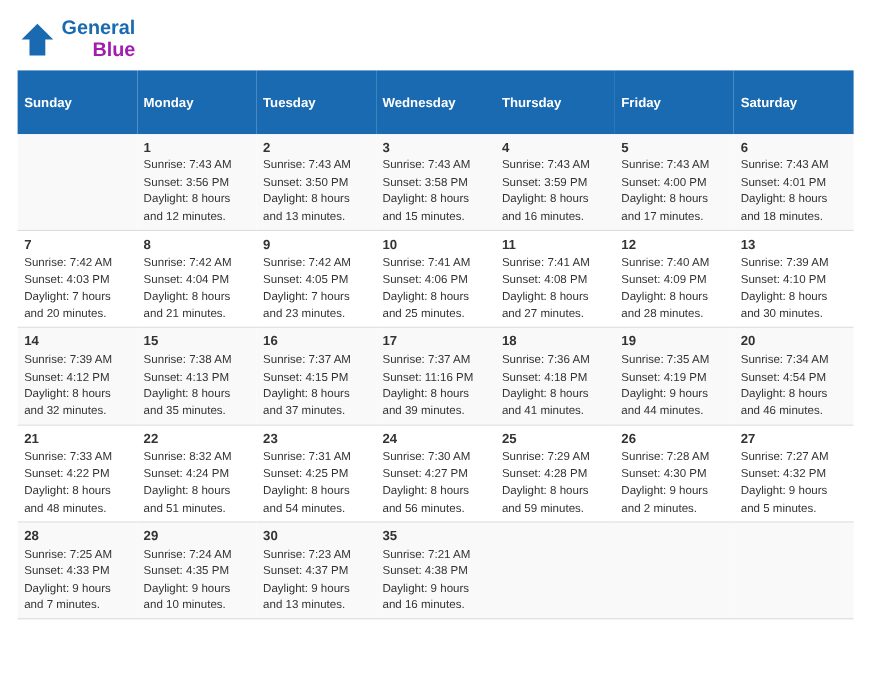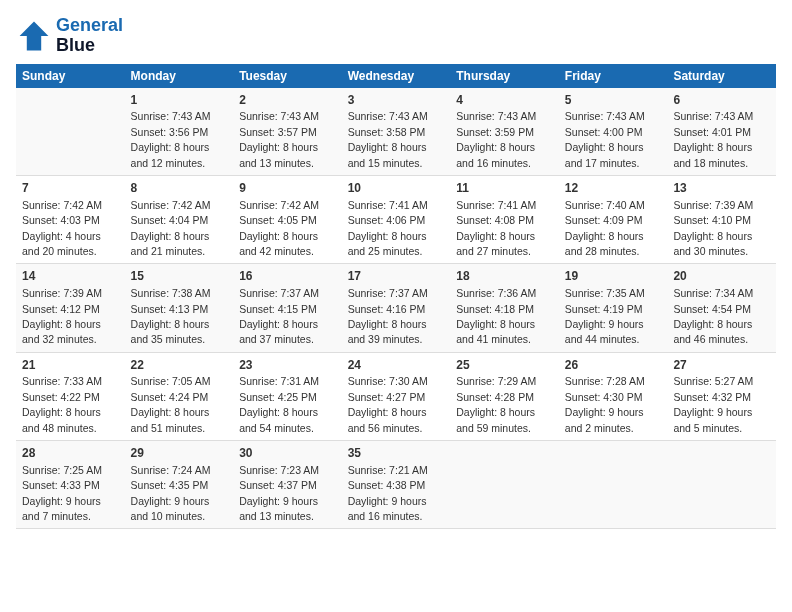--- a/index.html
+++ b/index.html
@@ -19,20 +19,21 @@
     }
     .header {
       display: flex;
       align-items: flex-start;
       justify-content: space-between;
       margin-bottom: 8px;
     }
     .logo {
       display: flex;
       align-items: center;
+      text-align: right;
     }
     .logo-text {
       font-size: 18px;
       font-weight: bold;
       color: #333;
       line-height: 1.1;
     }
     .logo-text span {
       color: #1a6ab1;
     }
@@ -54,21 +55,21 @@
       color: #555;
     }
     table {
       width: 100%;
       border-collapse: collapse;
       font-size: 11px;
     }
     thead tr th {
       background-color: #1a6ab1;
       color: #fff;
-      padding: 5px 6px;
+      padding: 22px 6px;
       text-align: left;
       font-size: 12px;
       font-weight: bold;
     }
     tbody tr {
       border-bottom: 1px solid #ddd;
     }
     tbody tr:nth-child(odd) {
       background-color: #f9f9f9;
     }
@@ -98,21 +99,21 @@
 
 <div class="page">
   <div class="header">
     <div class="logo">
       <svg class="logo-icon" viewBox="0 0 40 40">
         <polygon points="20,4 36,20 28,20 28,36 12,36 12,20 4,20" fill="#1a6ab1"></polygon>
         <polygon points="24,4 36,16 30,10" fill="#4a9fd4"></polygon>
       </svg>
       <div class="logo-text">
         <div><span>General</span></div>
-        <div style="color:#0f172a">Blue</div>
+        <div style="color:#a21caf">Blue</div>
       </div>
     </div>
     <div class="title-block">
       <div class="main-title"></div>
       <div class="subtitle"></div>
     </div>
   </div>
 
   <table>
     <thead>
@@ -123,52 +124,52 @@
           <th>Wednesday</th>
           <th>Thursday</th>
           <th>Friday</th>
           <th>Saturday</th>
         </tr>
     </thead>
     <tbody id="calendar-body">
     <tr>
           <td></td>
           <td><span class="day-num">1</span><span class="cell-text">Sunrise: 7:43 AM</span><br><span class="cell-text">Sunset: 3:56 PM</span><br><span class="cell-text">Daylight: 8 hours and 12 minutes.</span></td>
-          <td><span class="day-num">2</span><span class="cell-text">Sunrise: 7:43 AM</span><br><span class="cell-text">Sunset: 3:57 PM</span><br><span class="cell-text">Daylight: 8 hours and 13 minutes.</span></td>
+          <td><span class="day-num">2</span><span class="cell-text">Sunrise: 7:43 AM</span><br><span class="cell-text">Sunset: 3:50 PM</span><br><span class="cell-text">Daylight: 8 hours and 13 minutes.</span></td>
           <td><span class="day-num">3</span><span class="cell-text">Sunrise: 7:43 AM</span><br><span class="cell-text">Sunset: 3:58 PM</span><br><span class="cell-text">Daylight: 8 hours and 15 minutes.</span></td>
           <td><span class="day-num">4</span><span class="cell-text">Sunrise: 7:43 AM</span><br><span class="cell-text">Sunset: 3:59 PM</span><br><span class="cell-text">Daylight: 8 hours and 16 minutes.</span></td>
           <td><span class="day-num">5</span><span class="cell-text">Sunrise: 7:43 AM</span><br><span class="cell-text">Sunset: 4:00 PM</span><br><span class="cell-text">Daylight: 8 hours and 17 minutes.</span></td>
           <td><span class="day-num">6</span><span class="cell-text">Sunrise: 7:43 AM</span><br><span class="cell-text">Sunset: 4:01 PM</span><br><span class="cell-text">Daylight: 8 hours and 18 minutes.</span></td>
         </tr>
         <tr>
-          <td><span class="day-num">7</span><span class="cell-text">Sunrise: 7:42 AM</span><br><span class="cell-text">Sunset: 4:03 PM</span><br><span class="cell-text">Daylight: 4 hours and 20 minutes.</span></td>
+          <td><span class="day-num">7</span><span class="cell-text">Sunrise: 7:42 AM</span><br><span class="cell-text">Sunset: 4:03 PM</span><br><span class="cell-text">Daylight: 7 hours and 20 minutes.</span></td>
           <td><span class="day-num">8</span><span class="cell-text">Sunrise: 7:42 AM</span><br><span class="cell-text">Sunset: 4:04 PM</span><br><span class="cell-text">Daylight: 8 hours and 21 minutes.</span></td>
-          <td><span class="day-num">9</span><span class="cell-text">Sunrise: 7:42 AM</span><br><span class="cell-text">Sunset: 4:05 PM</span><br><span class="cell-text">Daylight: 8 hours and 42 minutes.</span></td>
+          <td><span class="day-num">9</span><span class="cell-text">Sunrise: 7:42 AM</span><br><span class="cell-text">Sunset: 4:05 PM</span><br><span class="cell-text">Daylight: 7 hours and 23 minutes.</span></td>
           <td><span class="day-num">10</span><span class="cell-text">Sunrise: 7:41 AM</span><br><span class="cell-text">Sunset: 4:06 PM</span><br><span class="cell-text">Daylight: 8 hours and 25 minutes.</span></td>
           <td><span class="day-num">11</span><span class="cell-text">Sunrise: 7:41 AM</span><br><span class="cell-text">Sunset: 4:08 PM</span><br><span class="cell-text">Daylight: 8 hours and 27 minutes.</span></td>
           <td><span class="day-num">12</span><span class="cell-text">Sunrise: 7:40 AM</span><br><span class="cell-text">Sunset: 4:09 PM</span><br><span class="cell-text">Daylight: 8 hours and 28 minutes.</span></td>
           <td><span class="day-num">13</span><span class="cell-text">Sunrise: 7:39 AM</span><br><span class="cell-text">Sunset: 4:10 PM</span><br><span class="cell-text">Daylight: 8 hours and 30 minutes.</span></td>
         </tr>
         <tr>
           <td><span class="day-num">14</span><span class="cell-text">Sunrise: 7:39 AM</span><br><span class="cell-text">Sunset: 4:12 PM</span><br><span class="cell-text">Daylight: 8 hours and 32 minutes.</span></td>
           <td><span class="day-num">15</span><span class="cell-text">Sunrise: 7:38 AM</span><br><span class="cell-text">Sunset: 4:13 PM</span><br><span class="cell-text">Daylight: 8 hours and 35 minutes.</span></td>
           <td><span class="day-num">16</span><span class="cell-text">Sunrise: 7:37 AM</span><br><span class="cell-text">Sunset: 4:15 PM</span><br><span class="cell-text">Daylight: 8 hours and 37 minutes.</span></td>
-          <td><span class="day-num">17</span><span class="cell-text">Sunrise: 7:37 AM</span><br><span class="cell-text">Sunset: 4:16 PM</span><br><span class="cell-text">Daylight: 8 hours and 39 minutes.</span></td>
+          <td><span class="day-num">17</span><span class="cell-text">Sunrise: 7:37 AM</span><br><span class="cell-text">Sunset: 11:16 PM</span><br><span class="cell-text">Daylight: 8 hours and 39 minutes.</span></td>
           <td><span class="day-num">18</span><span class="cell-text">Sunrise: 7:36 AM</span><br><span class="cell-text">Sunset: 4:18 PM</span><br><span class="cell-text">Daylight: 8 hours and 41 minutes.</span></td>
           <td><span class="day-num">19</span><span class="cell-text">Sunrise: 7:35 AM</span><br><span class="cell-text">Sunset: 4:19 PM</span><br><span class="cell-text">Daylight: 9 hours and 44 minutes.</span></td>
           <td><span class="day-num">20</span><span class="cell-text">Sunrise: 7:34 AM</span><br><span class="cell-text">Sunset: 4:54 PM</span><br><span class="cell-text">Daylight: 8 hours and 46 minutes.</span></td>
         </tr>
         <tr>
           <td><span class="day-num">21</span><span class="cell-text">Sunrise: 7:33 AM</span><br><span class="cell-text">Sunset: 4:22 PM</span><br><span class="cell-text">Daylight: 8 hours and 48 minutes.</span></td>
-          <td><span class="day-num">22</span><span class="cell-text">Sunrise: 7:05 AM</span><br><span class="cell-text">Sunset: 4:24 PM</span><br><span class="cell-text">Daylight: 8 hours and 51 minutes.</span></td>
+          <td><span class="day-num">22</span><span class="cell-text">Sunrise: 8:32 AM</span><br><span class="cell-text">Sunset: 4:24 PM</span><br><span class="cell-text">Daylight: 8 hours and 51 minutes.</span></td>
           <td><span class="day-num">23</span><span class="cell-text">Sunrise: 7:31 AM</span><br><span class="cell-text">Sunset: 4:25 PM</span><br><span class="cell-text">Daylight: 8 hours and 54 minutes.</span></td>
           <td><span class="day-num">24</span><span class="cell-text">Sunrise: 7:30 AM</span><br><span class="cell-text">Sunset: 4:27 PM</span><br><span class="cell-text">Daylight: 8 hours and 56 minutes.</span></td>
           <td><span class="day-num">25</span><span class="cell-text">Sunrise: 7:29 AM</span><br><span class="cell-text">Sunset: 4:28 PM</span><br><span class="cell-text">Daylight: 8 hours and 59 minutes.</span></td>
           <td><span class="day-num">26</span><span class="cell-text">Sunrise: 7:28 AM</span><br><span class="cell-text">Sunset: 4:30 PM</span><br><span class="cell-text">Daylight: 9 hours and 2 minutes.</span></td>
-          <td><span class="day-num">27</span><span class="cell-text">Sunrise: 5:27 AM</span><br><span class="cell-text">Sunset: 4:32 PM</span><br><span class="cell-text">Daylight: 9 hours and 5 minutes.</span></td>
+          <td><span class="day-num">27</span><span class="cell-text">Sunrise: 7:27 AM</span><br><span class="cell-text">Sunset: 4:32 PM</span><br><span class="cell-text">Daylight: 9 hours and 5 minutes.</span></td>
         </tr>
         <tr>
           <td><span class="day-num">28</span><span class="cell-text">Sunrise: 7:25 AM</span><br><span class="cell-text">Sunset: 4:33 PM</span><br><span class="cell-text">Daylight: 9 hours and 7 minutes.</span></td>
           <td><span class="day-num">29</span><span class="cell-text">Sunrise: 7:24 AM</span><br><span class="cell-text">Sunset: 4:35 PM</span><br><span class="cell-text">Daylight: 9 hours and 10 minutes.</span></td>
           <td><span class="day-num">30</span><span class="cell-text">Sunrise: 7:23 AM</span><br><span class="cell-text">Sunset: 4:37 PM</span><br><span class="cell-text">Daylight: 9 hours and 13 minutes.</span></td>
           <td><span class="day-num">35</span><span class="cell-text">Sunrise: 7:21 AM</span><br><span class="cell-text">Sunset: 4:38 PM</span><br><span class="cell-text">Daylight: 9 hours and 16 minutes.</span></td>
           <td></td>
           <td></td>
           <td></td>
         </tr>

